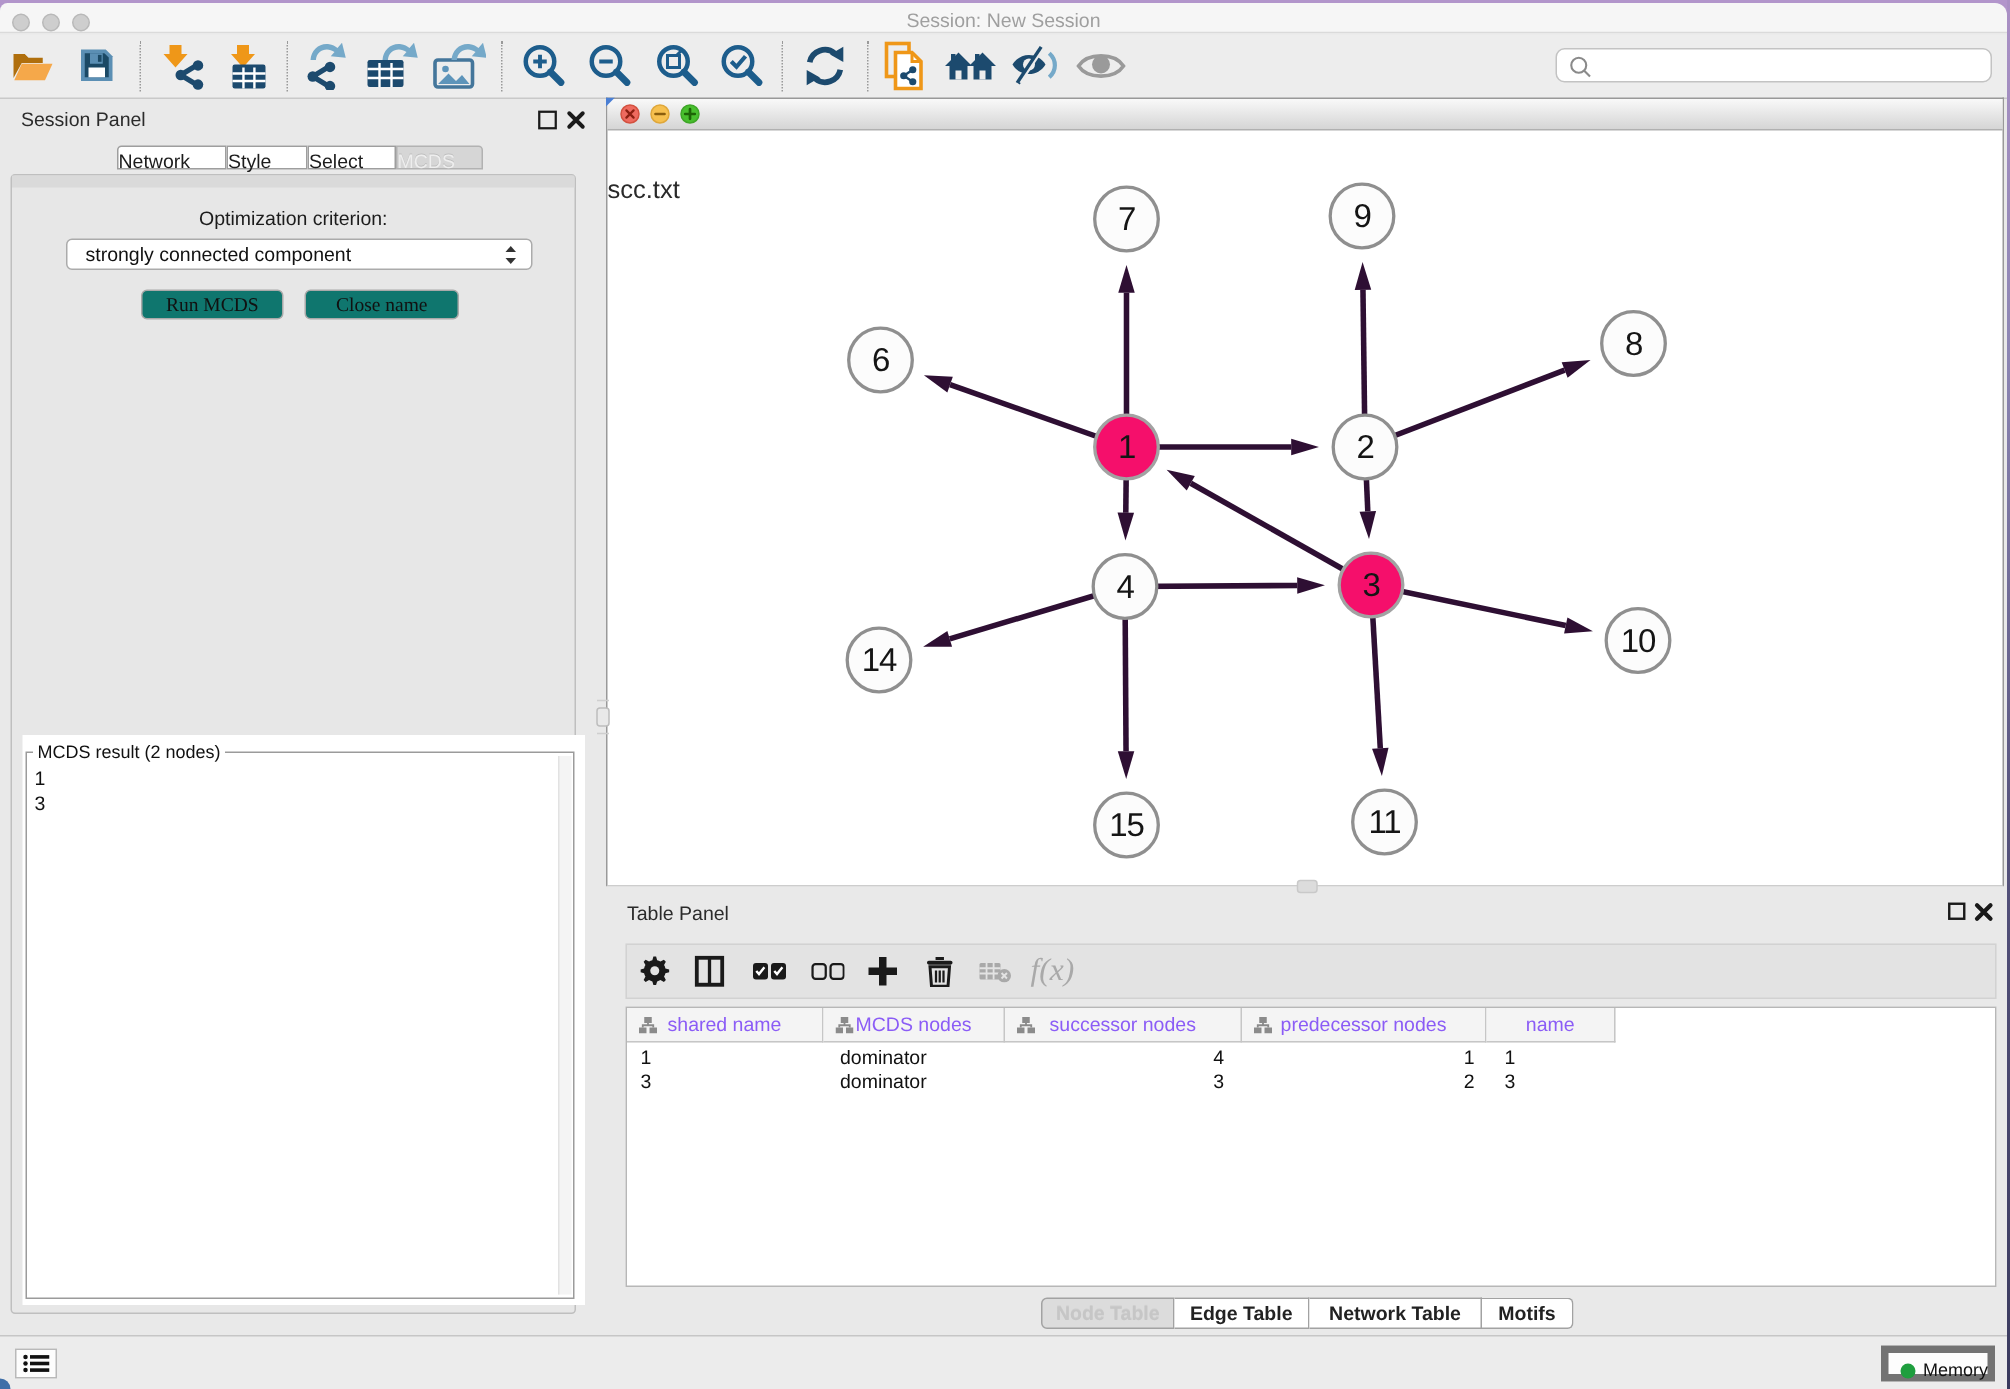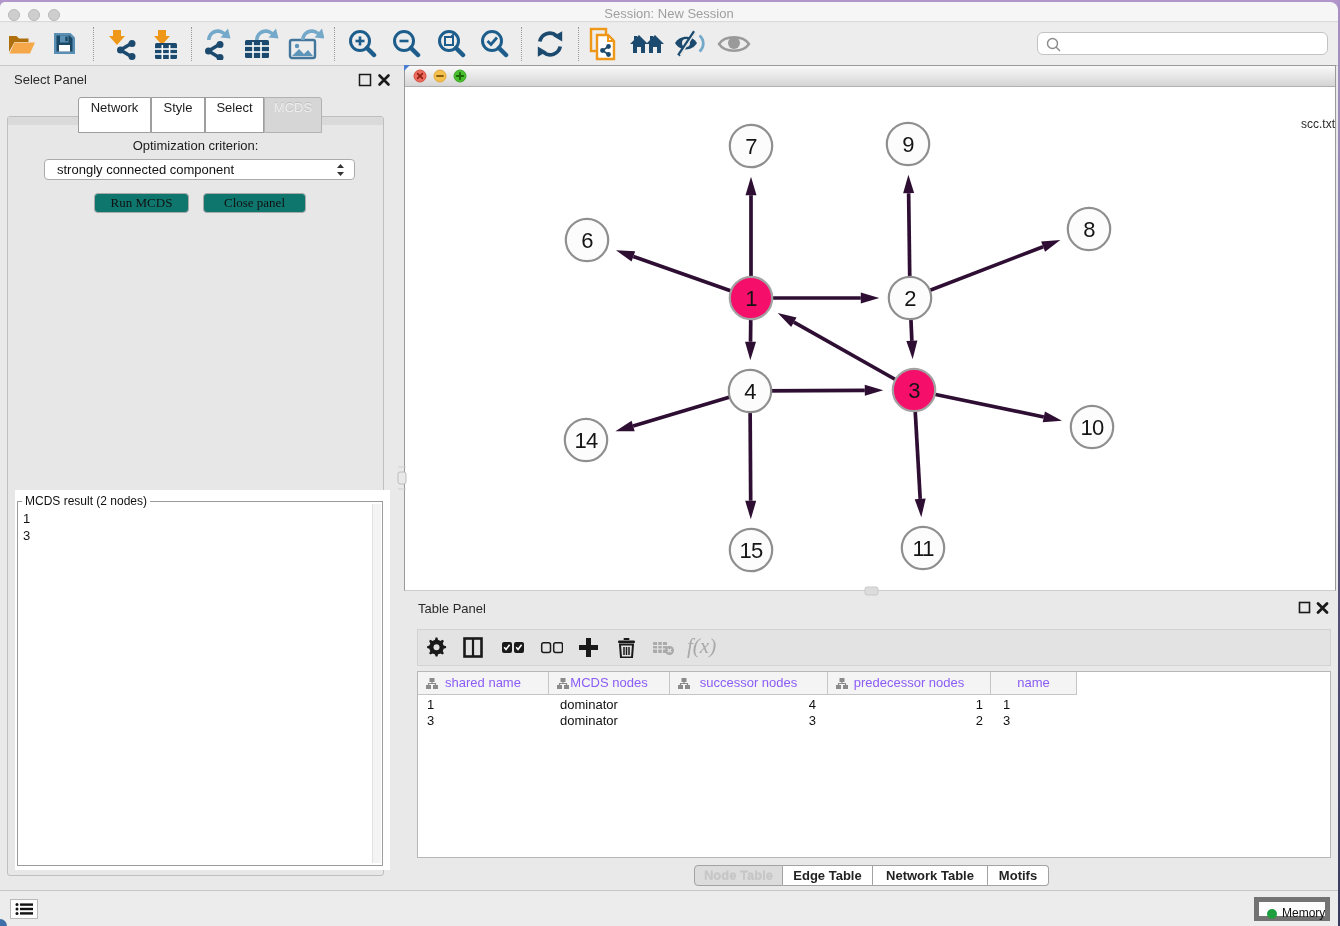--- a/index.html
+++ b/index.html
@@ -13,33 +13,33 @@
   #title-text { position:absolute; top:4px; left:0; width:100%; text-align:center; font-size:13px; color:#9f9f9f; }
   
   #toolbar { position:absolute; left:0; top:23px; width:1338px; height:43px; background:#ededed; border-bottom:1px solid #c9c9c9; }
   .tsep { position:absolute; top:4px; height:34px; width:0; border-left:1px dotted #999; }
   .ti { position:absolute; top:0px; }
   #searchbox { position:absolute; left:1037px; top:9px; width:291px; height:23px; background:#fff; border:1px solid #c3c3c3; border-radius:6px; }
   
   #cp-title { position:absolute; left:14px; top:72px; font-size:13px; color:#2b2b2b; }
   #cp-content { position:absolute; left:7px; top:116px; width:377px; height:760px; background:#e7e7e7; border:1px solid #bfbfbf; border-radius:3px; }
   #cp-band { position:absolute; left:8px; top:117px; width:375px; height:8px; background:#dadada; }
-  .cptab { position:absolute; top:97px; height:36px; background:#fff; border:1px solid #9e9e9e; font-size:13px; color:#1c1c1c; text-align:center; line-height:19px; }
+  .cptab { position:absolute; top:97px; height:16px; background:#fff; border:1px solid #9e9e9e; font-size:13px; color:#1c1c1c; text-align:left; line-height:19px; }
   #opt-label { position:absolute; left:0; top:138px; width:391px; text-align:center; font-size:13px; color:#1c1c1c; }
   #dropdown { position:absolute; left:44px; top:159px; width:311px; height:21px; background:#fff; border:1px solid #ababab; border-radius:4px; font-size:13px; color:#111; line-height:19px; padding-left:12px; }
   .btn { position:absolute; height:20px; background:#0f766e; border:1px solid #a9a9a9; border-radius:4px; font-size:13px; color:#111; text-align:center; line-height:18px;font-family:Liberation Serif, serif; }
   #mcds-panel { position:absolute; left:15px; top:490px; width:375px; height:380px; background:#fff; }
   #mcds-border { position:absolute; left:17px; top:501px; width:366px; height:365px; border:1px solid #9b9b9b; }
   #mcds-legend { position:absolute; left:22px; top:494px; background:#fff; padding:0 3px; font-size:12px; color:#111; }
   #mcds-text { position:absolute; left:23px; top:511px; font-size:13px; color:#111; line-height:16.5px; }
   #mcds-scroll { position:absolute; left:372px; top:504px; width:9px; height:359px; background:#f4f4f4; border-left:1px solid #e2e2e2; }
   
   #netwin { position:absolute; left:404px; top:65px; width:932px; height:526px; border:1px solid #999; border-bottom:1px solid #cdcdcd; background:#fff; }
   #net-titlebar { position:absolute; left:0; top:0; width:100%; height:21px; background:linear-gradient(#f9f9f9,#d5d5d5); border-bottom:1px solid #b0b0b0; }
-  #net-title { position:absolute; width:100%; text-align:right; top:3px; font-size:12px; color:#2a2a2a;margin-top:48px; }
+  #net-title { position:absolute; width:100%; text-align:left; top:3px; font-size:17px; color:#2a2a2a;margin-top:48px; }
   
   #tp-title { position:absolute; left:418px; top:601px; font-size:13px; color:#2b2b2b; }
   #tp-toolbar { position:absolute; left:417px; top:629px; width:914px; height:37px; background:#e3e3e3; border:1px solid #d2d2d2; }
   #tp-table { position:absolute; left:417px; top:671px; width:914px; height:187px; background:#fff; border:1px solid #b7b7b7; }
   .th { position:absolute; top:0; height:23px; background:#f4f4f4; border-right:1px solid #c6c6c6; border-bottom:1px solid #c6c6c6; font-size:13px; color:#8b5cf6; }
   .th span { display:block; text-align:center; line-height:22px; }
   .th svg { position:absolute; left:8px; top:6px; }
   .td { position:absolute; font-size:13px; color:#111; }
   
   .btab { position:absolute; top:865px; height:21px; background:#fff; border:1px solid #a2a2a2; font-size:13px; font-weight:700; color:#222; text-align:center; line-height:19px; }
@@ -200,40 +200,40 @@
       </svg>
     </div>
     <div id="searchbox">
       <svg width="18" height="18" style="position:absolute;left:7px;top:3px" viewBox="0 0 18 18">
         <circle cx="7.5" cy="7.5" r="5" fill="none" stroke="#8a8a8a" stroke-width="1.4"></circle>
         <line x1="11" y1="11" x2="15" y2="15" stroke="#8a8a8a" stroke-width="1.4"></line>
       </svg>
     </div>
   </div>
 
-  <div id="cp-title">Select Panel</div>
+  <div id="cp-title">Session Panel</div>
   <svg class="winbtn" width="34" height="14" style="position:absolute;left:358px;top:73px" viewBox="0 0 34 14">
     <rect x="1.5" y="1.5" width="11" height="11" fill="none" stroke="#1a1a1a" stroke-width="1.5"></rect>
     <path d="M21.5 2.5 L30.5 11.5 M30.5 2.5 L21.5 11.5" stroke="#1a1a1a" stroke-width="2.6" stroke-linecap="round"></path>
   </svg>
   <div id="cp-content"></div>
   <div id="cp-band"></div>
   <div class="cptab" style="left:78px; width:73px; border-radius:3px 0 0 0;">Network</div>
   <div class="cptab" style="left:151px; width:54px;">Style</div>
   <div class="cptab" style="left:205px; width:59px;">Select</div>
   <div class="cptab" style="left:264px; width:58px; background:#d6d6d6; color:#eeeeee; border-color:#b2b2b2; border-radius:0 3px 0 0; text-shadow:0 -1px 0 #bdbdbd;">MCDS</div>
   <div id="opt-label">Optimization criterion:</div>
   <div id="dropdown">strongly connected component
     <svg width="11" height="14" style="position:absolute; right:8px; top:3px;" viewBox="0 0 11 14">
       <path d="M2 5 L5.5 1 L9 5 Z" fill="#333"></path>
       <path d="M2 9 L5.5 13 L9 9 Z" fill="#333"></path>
     </svg>
   </div>
   <div class="btn" style="left:94px; top:193px; width:95px;">Run MCDS</div>
-  <div class="btn" style="left:203px; top:193px; width:103px;">Close panel</div>
+  <div class="btn" style="left:203px; top:193px; width:103px;">Close name</div>
   <div id="mcds-panel"></div>
   <div id="mcds-border"></div>
   <div id="mcds-legend">MCDS result (2 nodes)</div>
   <div id="mcds-scroll"></div>
   <div id="mcds-text">1<br>3</div>
 
   <div id="netwin">
     <svg width="6" height="6" viewBox="0 0 6 6" style="position:absolute;left:-1px;top:-1px;z-index:3">
       <path d="M0 0 L6 0 L0 6 Z" fill="#4a7fd4"></path>
     </svg>

